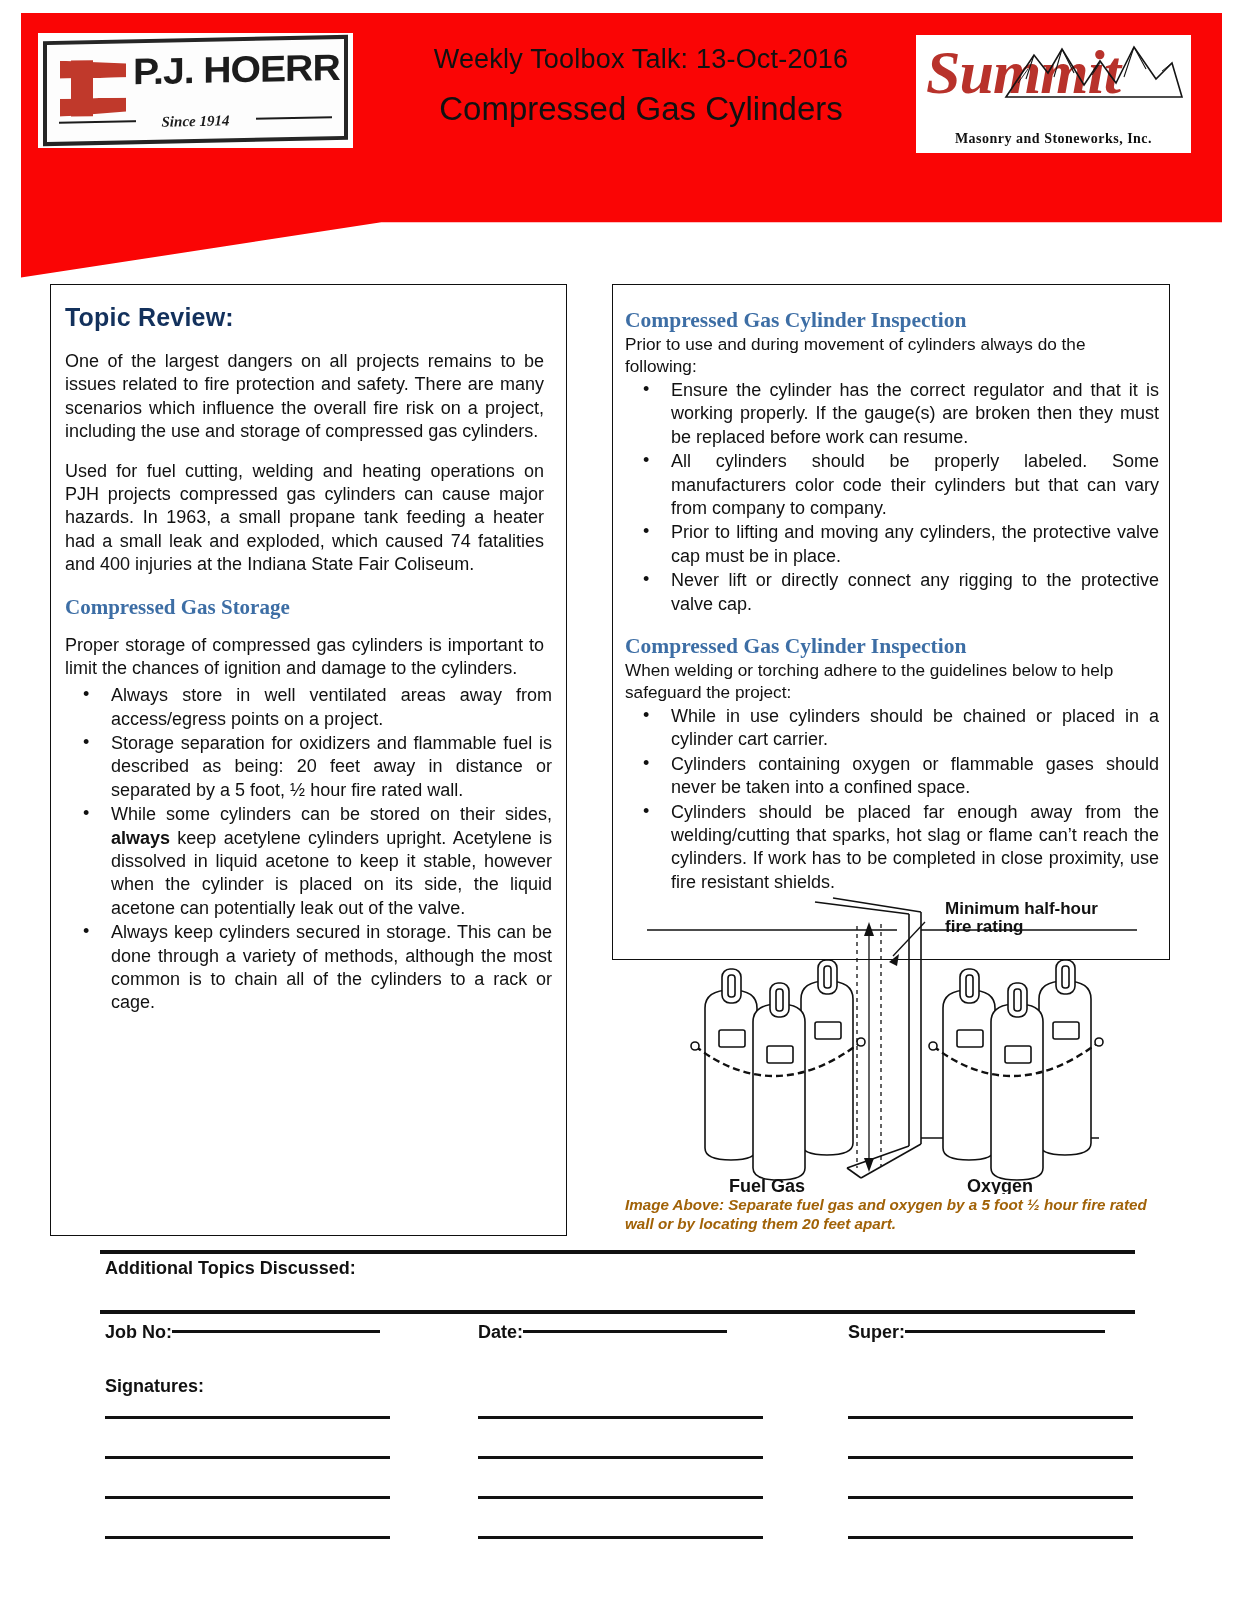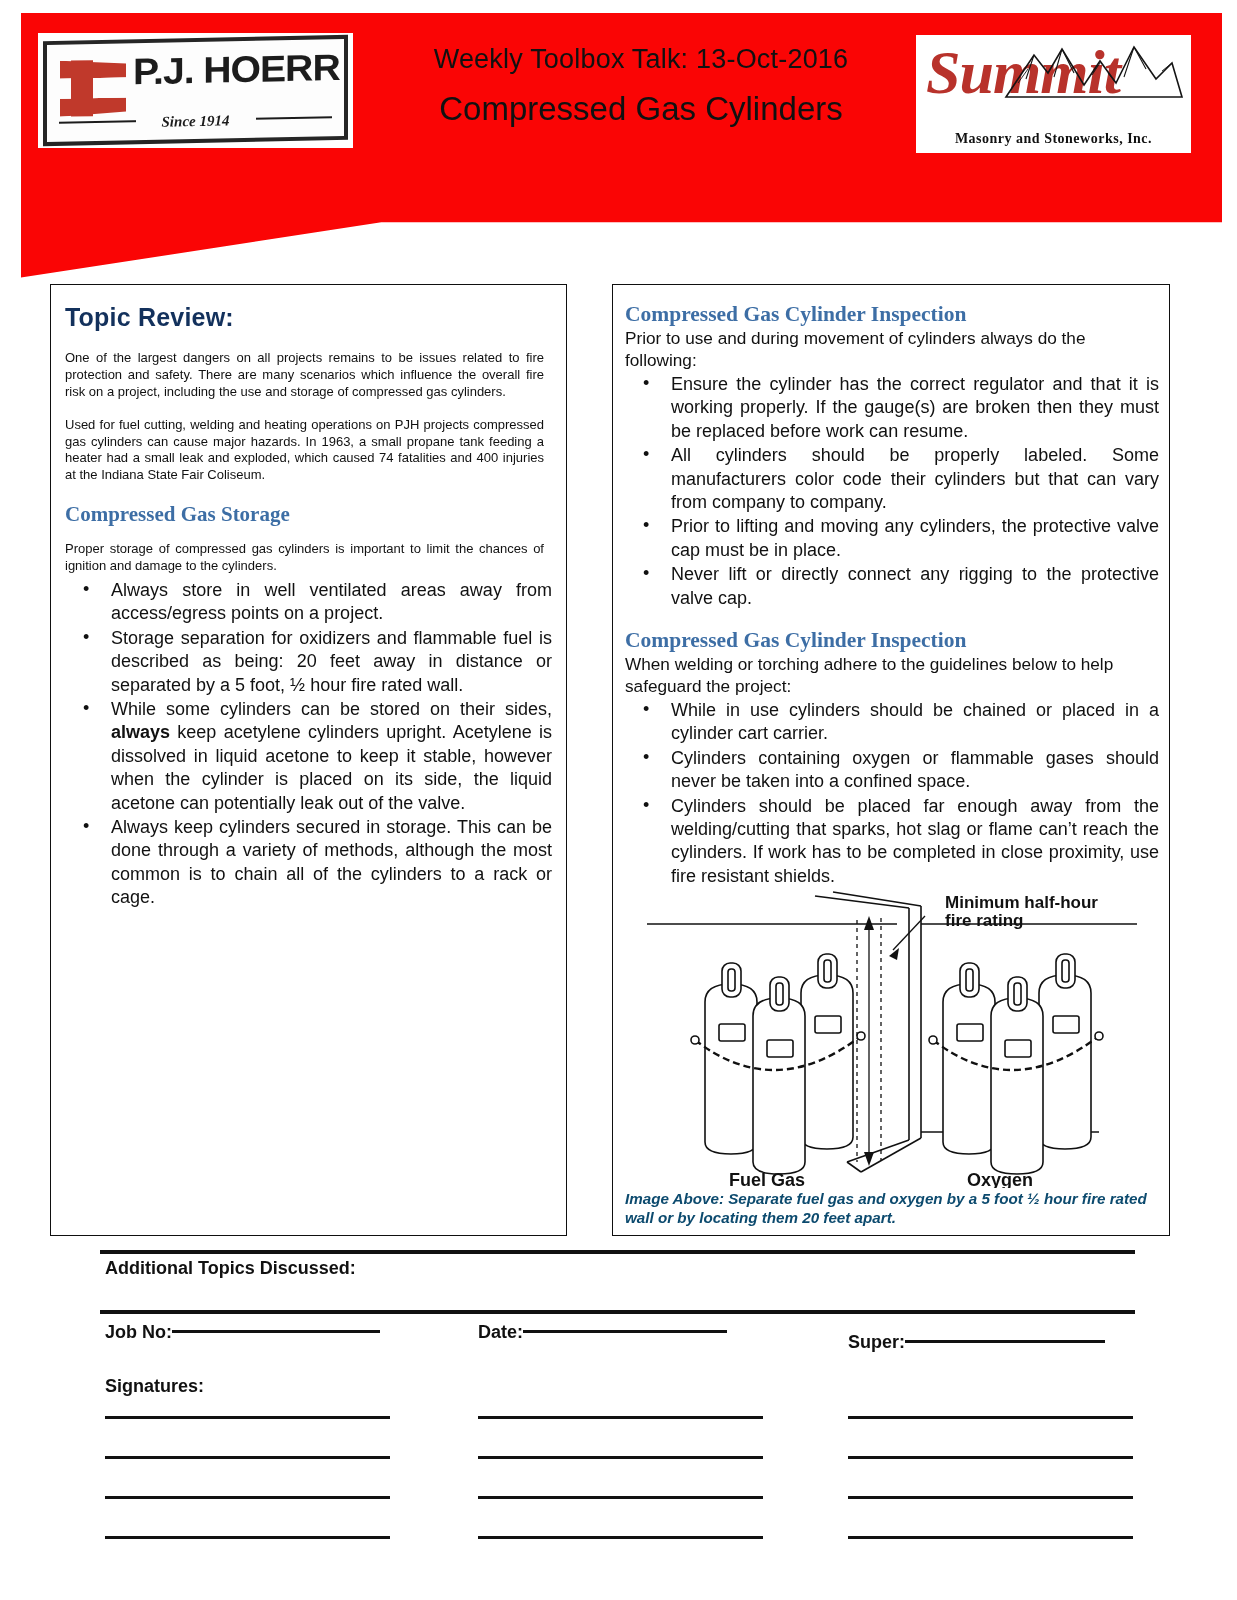--- a/index.html
+++ b/index.html
@@ -116,32 +116,32 @@
 
   
   #content{ position:absolute; left:0; top:284px; width:1237px; }
 
   .col-box{
     position:absolute;
     border:1.5px solid #0f0f0f;
     background:#fff;
   }
   #left-col{ left:50px; top:0px; width:517px; height:952px; padding:12px 14px 8px 14px; }
-  #right-col{ left:612px; top:0px; width:558px; height:952px; padding:17px 10px 6px 12px; }
+  #right-col{ left:612px; top:0px; width:558px; height:676px; padding:23px 10px 6px 12px; }
 
   h1.topic-review{
     margin:6px 0 18px 0;
     font-size:25px; font-weight:bold;
     color:#13315c;
     font-family:"Liberation Sans", sans-serif;
     letter-spacing:.2px;
   }
   p.body{
     margin:0 8px 16px 0;
-    font-size:13px;
+    font-size:18px;
     line-height:1.30;
     text-align:justify;
     color:#111;
     font-family:"Liberation Sans", sans-serif;
   }
   p.body.tight{ margin-bottom:4px; }
 
   h2.sub-head{
     margin:18px 0 14px 0;
     font-family:"Liberation Serif", serif;
@@ -178,21 +178,21 @@
   #figure{
     position:relative;
     width:100%;
     height:300px;
     margin-top:2px;
   }
   #figure svg{ display:block; }
   #fig-caption{
     font-family:"Liberation Sans", sans-serif;
     font-style:italic; font-weight:bold;
-    font-size:15.2px; line-height:1.22; color:#0c4a6e;
+    font-size:15.2px; line-height:1.22; color:#a16207;
     margin-top:2px;
   }
 
   
   #footer{ position:absolute; left:0; top:1244px; width:1237px; }
   .hrule{
     position:absolute;
     height:0;
     border-top:3px solid #111;
     border-bottom:1px solid #111;
@@ -218,21 +218,21 @@
     display:inline-block;
     border-top:2px solid #111;
     border-bottom:1px solid #111;
     vertical-align:5px;
     height:0;
   }
   #field-jobno{ left:105px; }
   #field-jobno .line{ width:208px; }
   #field-date{ left:478px; }
   #field-date .line{ width:204px; }
-  #field-super{ left:848px;margin-top:10px; }
+  #field-super{ left:848px; }
   #field-super .line{ width:200px; }
 
   .sig-line{
     position:absolute;
     border-top:2px solid #111;
     border-bottom:1px solid #111;
     height:0;
     width:285px;
   }
   .sig-col-1{ left:105px; }

